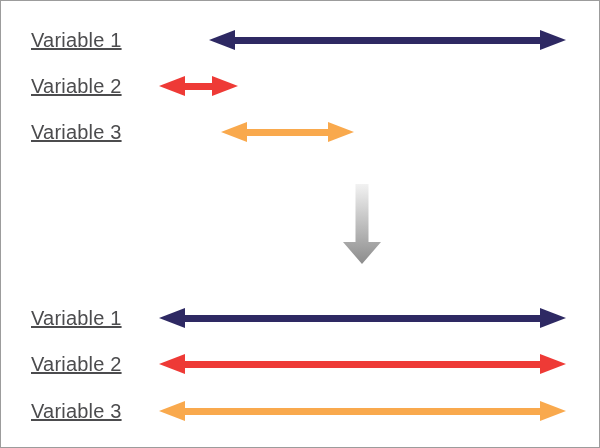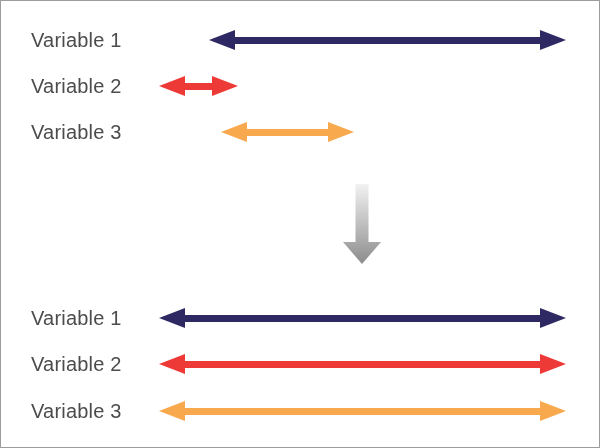--- a/index.html
+++ b/index.html
@@ -14,20 +14,21 @@
     overflow: hidden;
   }
   .var-label {
     position: absolute;
     left: 30px;
     font-size: 20px;
     line-height: 24px;
     color: #4c4c4e;
     letter-spacing: 0.2px;
     white-space: nowrap;
+    text-decoration: underline;
   }
   .h-arrow { position: absolute; height: 20px; }
   .h-arrow .shaft {
     position: absolute;
     left: 22px; right: 22px;
     top: 6.5px; height: 7px;
   }
   .h-arrow .head {
     position: absolute;
     width: 0; height: 0; top: 0;

